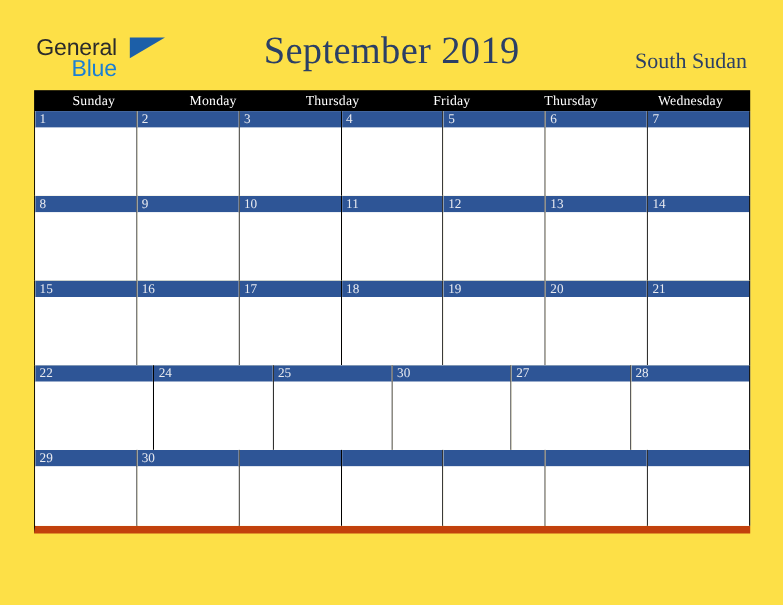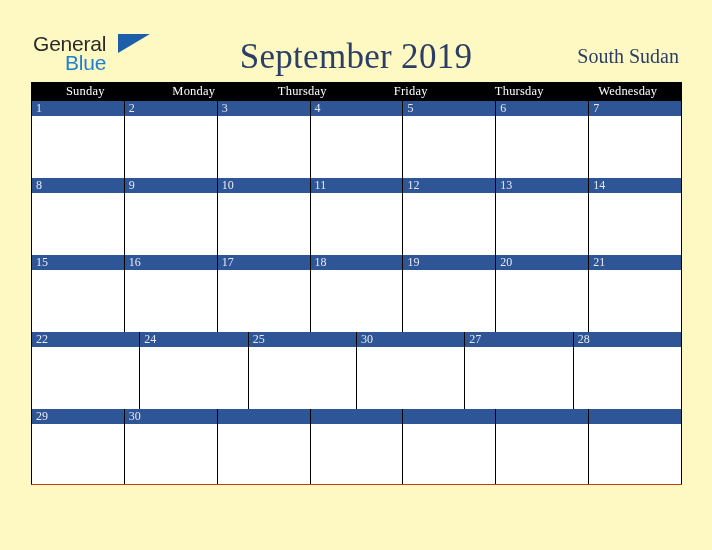--- a/index.html
+++ b/index.html
@@ -10,21 +10,21 @@
     width: 712px;
     height: 550px;
     background: #fdfdfd;
     font-family: "Liberation Sans", sans-serif;
     overflow: hidden;
   }
   .page {
     position: relative;
     width: 712px;
     height: 550px;
-    background: #fef9c3;
+    background: #fde047;
   }
 
   
   .top-bar {
     position: absolute;
     left: 0;
     top: 0;
     width: 712px;
     height: 82px;
   }
@@ -77,21 +77,20 @@
     left: 0;
     top: 26px;
     width: 712px;
     text-align: center;
     font-family: "Liberation Serif", serif;
     font-size: 35px;
     font-weight: 400;
     color: #2b3f66;
     letter-spacing: 0.3px;
     white-space: nowrap;
-    margin-top: 11px;
   }
 
   
   .cal-country {
     position: absolute;
     right: 33px;
     top: 45px;
     font-family: "Liberation Serif", serif;
     font-size: 20px;
     font-weight: 400;
@@ -126,21 +125,21 @@
 
   .week-row {
     display: flex;
     width: 651px;
     height: 77px;
     border-left: 1px solid #000000;
     box-sizing: border-box;
   }
   .week-row.last {
     height: 76px;
-    border-bottom: 1px solid #c2410c;
+    border-bottom: 7px solid #c2410c;
   }
   .day-cell {
     flex: 1 1 0;
     box-sizing: border-box;
     border-right: 1px solid #000000;
     background: #ffffff;
     display: flex;
     flex-direction: column;
     overflow: hidden;
   }

